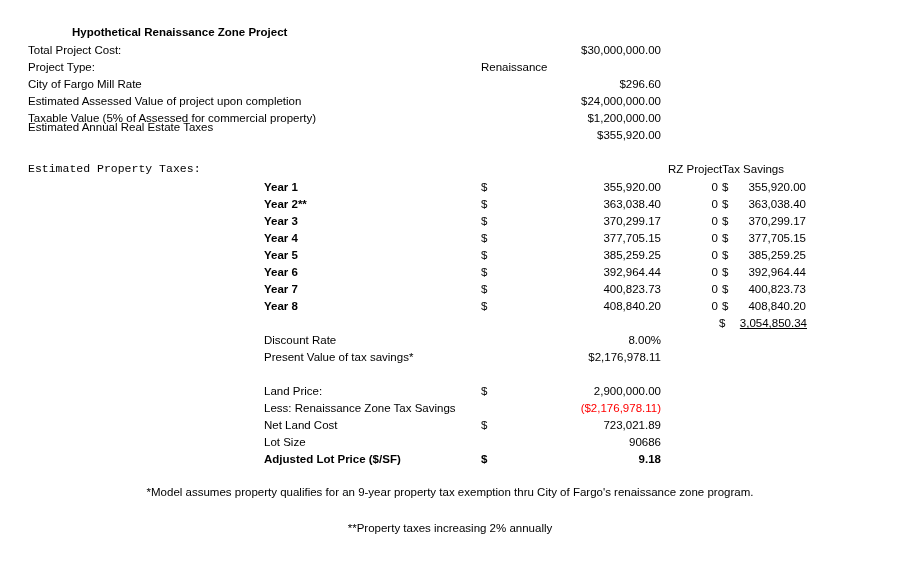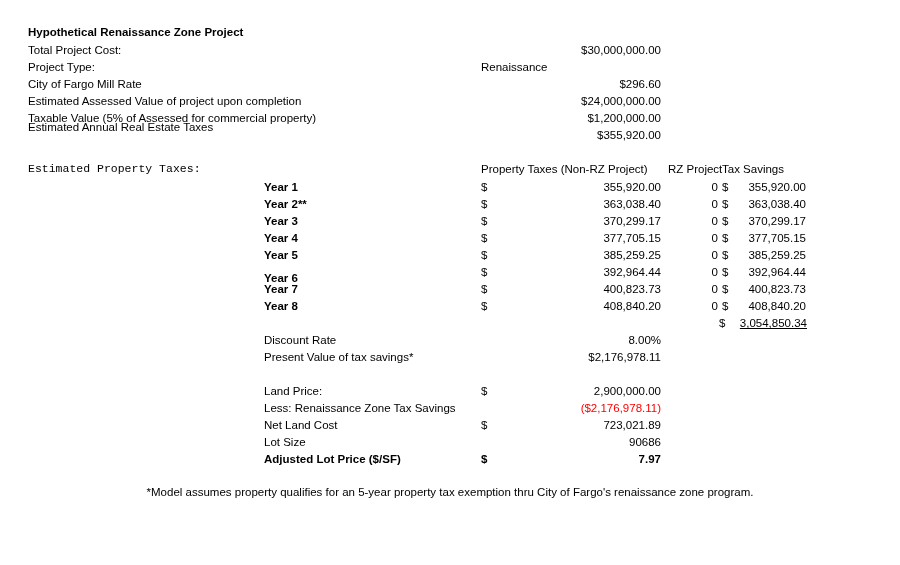--- a/index.html
+++ b/index.html
@@ -57,21 +57,21 @@
     text-align: center;
     white-space: nowrap;
     line-height: 14px;
   }
 </style>
 </head>
 <body>
 
 <div class="sheet">
 
-  <div class="cell col-label bold" style="top:25px;">Hypothetical Renaissance Zone Project</div>
+  <div class="cell col-label bold" style="top:25px;margin-left:44px;">Hypothetical Renaissance Zone Project</div>
 
   <div>
     <div class="cell col-label" style="top:43px;">Total Project Cost:</div>
     <div class="cell col-amount-wide" style="top:43px;">$30,000,000.00</div>
 
     <div class="cell col-label" style="top:60px;">Project Type:</div>
     <div class="cell" style="top:60px; left:481px;">Renaissance</div>
 
     <div class="cell col-label" style="top:77px;">City of Fargo Mill Rate</div>
     <div class="cell col-amount-wide" style="top:77px;">$296.60</div>
@@ -81,21 +81,20 @@
 
     <div class="cell col-label" style="top:111px;">Taxable Value (5% of Assessed for commercial property)</div>
     <div class="cell col-amount-wide" style="top:111px;">$1,200,000.00</div>
 
     <div class="cell col-label" style="top:120px;">Estimated Annual Real Estate Taxes</div>
     <div class="cell col-amount-wide" style="top:128px;">$355,920.00</div>
   </div>
 
   <div class="cell col-label" style="top:162px;font-family:Liberation Mono, monospace;">Estimated Property Taxes:</div>
 
-  <div class="cell hdr-proptax" style="top:162px;">Property Taxes (Non-RZ Project)</div>
   <div class="cell hdr-rz" style="top:162px;">RZ Project</div>
   <div class="cell hdr-ts" style="top:162px;">Tax Savings</div>
 
   <div>
     <div class="cell col-indent bold" style="top:180px;">Year 1</div>
     <div class="cell col-dollar" style="top:180px;">$</div>
     <div class="cell col-amount" style="top:180px;">355,920.00</div>
     <div class="cell col-rz" style="top:180px;">0</div>
     <div class="cell col-ts-dollar" style="top:180px;">$</div>
     <div class="cell col-ts-amount" style="top:180px;">355,920.00</div>
@@ -131,21 +130,21 @@
   <div>
     <div class="cell col-indent bold" style="top:248px;">Year 5</div>
     <div class="cell col-dollar" style="top:248px;">$</div>
     <div class="cell col-amount" style="top:248px;">385,259.25</div>
     <div class="cell col-rz" style="top:248px;">0</div>
     <div class="cell col-ts-dollar" style="top:248px;">$</div>
     <div class="cell col-ts-amount" style="top:248px;">385,259.25</div>
   </div>
 
   <div>
-    <div class="cell col-indent bold" style="top:265px;margin-top:6px;">Year 6</div>
+    <div class="cell col-indent bold" style="top:265px;">Year 6</div>
     <div class="cell col-dollar" style="top:265px;">$</div>
     <div class="cell col-amount" style="top:265px;">392,964.44</div>
     <div class="cell col-rz" style="top:265px;">0</div>
     <div class="cell col-ts-dollar" style="top:265px;">$</div>
     <div class="cell col-ts-amount" style="top:265px;">392,964.44</div>
   </div>
 
   <div>
     <div class="cell col-indent bold" style="top:282px;">Year 7</div>
     <div class="cell col-dollar" style="top:282px;">$</div>
@@ -188,18 +187,19 @@
 
     <div class="cell col-indent" style="top:418px;">Net Land Cost</div>
     <div class="cell col-dollar" style="top:418px;">$</div>
     <div class="cell col-amount" style="top:418px;">723,021.89</div>
 
     <div class="cell col-indent" style="top:435px;">Lot Size</div>
     <div class="cell col-amount" style="top:435px;">90686</div>
 
     <div class="cell col-indent bold" style="top:452px;">Adjusted Lot Price ($/SF)</div>
     <div class="cell col-dollar bold" style="top:452px;">$</div>
-    <div class="cell col-amount bold" style="top:452px;">7.97</div>
-  </div>
-
-  <div class="footnote" style="top:485px;">*Model assumes property qualifies for an 5-year property tax exemption thru City of Fargo's renaissance zone program.</div>
+    <div class="cell col-amount bold" style="top:452px;">9.18</div>
+  </div>
+
+  <div class="footnote" style="top:485px;">*Model assumes property qualifies for an 9-year property tax exemption thru City of Fargo's renaissance zone program.</div>
+  <div class="footnote" style="top:521px;">**Property taxes increasing 2% annually</div>
 
 </div>
 
 </body></html>

